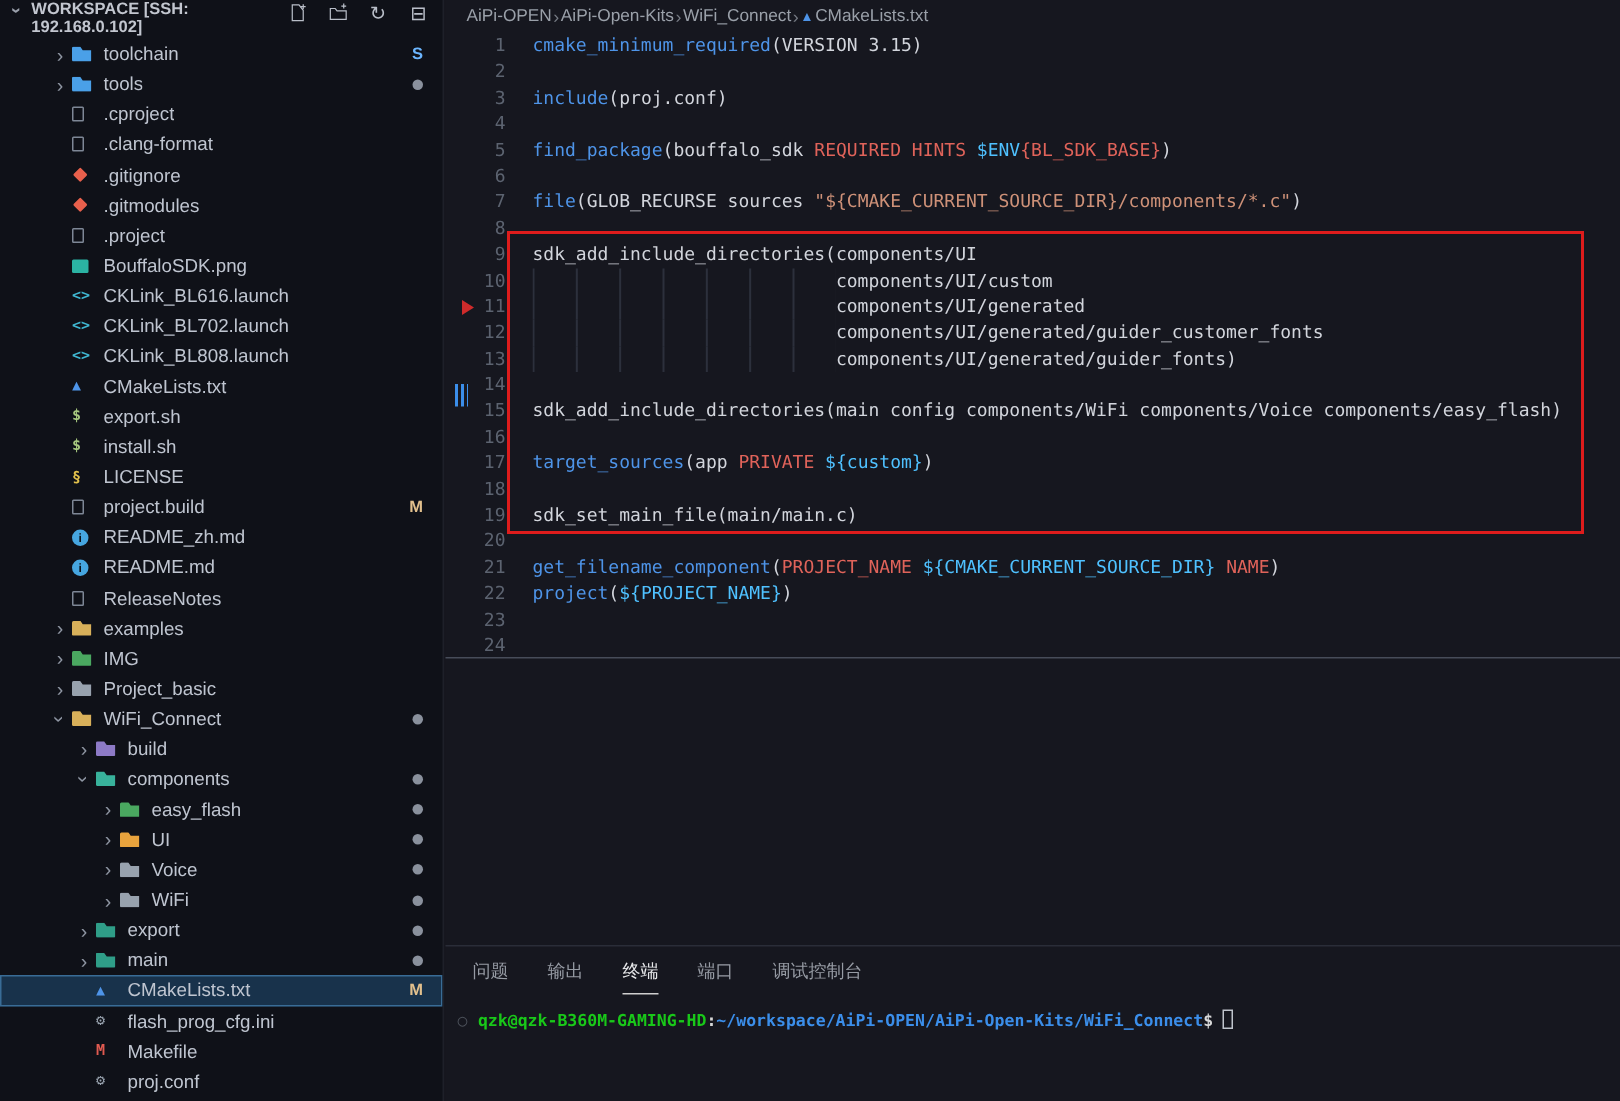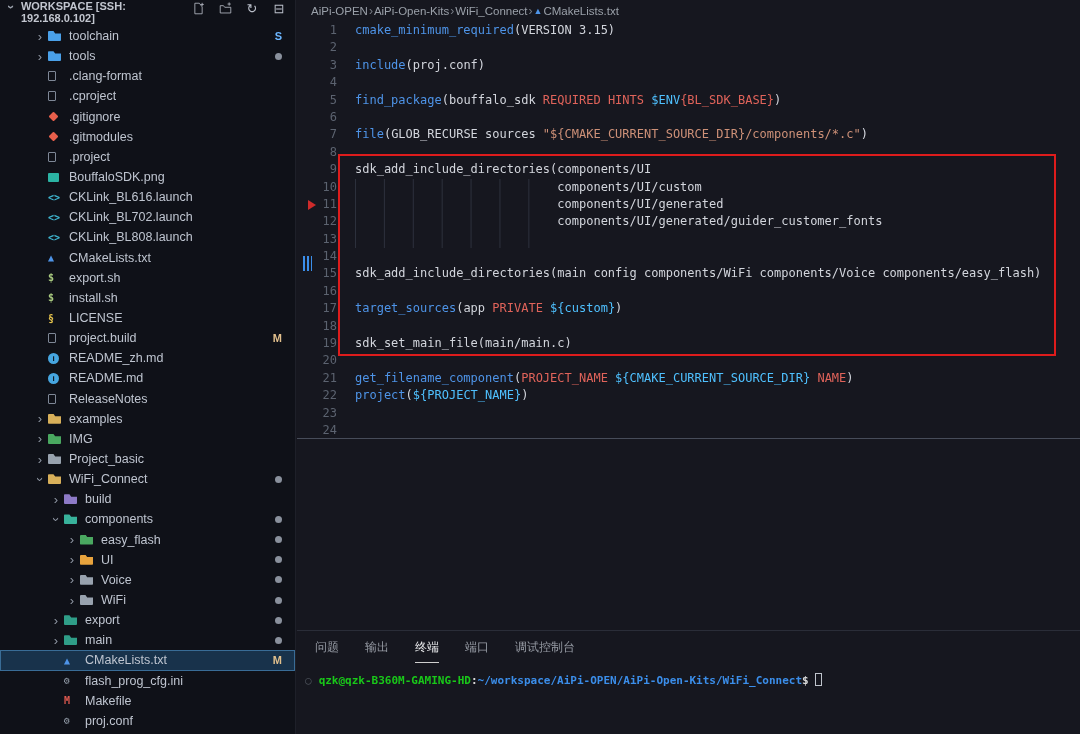--- a/index.html
+++ b/index.html
@@ -125,28 +125,28 @@
             <i class="shape-folder" style="background: rgb(74, 160, 232);"></i>
           </span>
           <span class="tree-label">tools</span>
           <span class="badge b-dot"></span>
         </div>
         <div class="tree-row" style="padding-left: 32px;">
           <span class="chev empty"></span>
           <span class="tree-icon">
             <i class="shape-doc" style="border-color: rgb(126, 135, 150);"></i>
           </span>
+          <span class="tree-label">.cproject</span>
+        </div>
+        <div class="tree-row" style="padding-left: 32px;">
+          <span class="chev empty"></span>
+          <span class="tree-icon">
+            <i class="shape-doc" style="border-color: rgb(126, 135, 150);"></i>
+          </span>
           <span class="tree-label">.clang-format</span>
-        </div>
-        <div class="tree-row" style="padding-left: 32px;">
-          <span class="chev empty"></span>
-          <span class="tree-icon">
-            <i class="shape-doc" style="border-color: rgb(126, 135, 150);"></i>
-          </span>
-          <span class="tree-label">.cproject</span>
         </div>
         <div class="tree-row" style="padding-left: 32px;">
           <span class="chev empty"></span>
           <span class="tree-icon">
             <i class="shape-diamond" style="background: rgb(232, 96, 76);"></i>
           </span>
           <span class="tree-label">.gitignore</span>
         </div>
         <div class="tree-row" style="padding-left: 32px;">
           <span class="chev empty"></span>
@@ -366,21 +366,21 @@
         <div class="code-line"><span class="ln">3</span><span class="code"><span class="tk-fn">include</span><span class="tk-pl">(proj.conf)</span></span></div>
         <div class="code-line"><span class="ln">4</span><span class="code"></span></div>
         <div class="code-line"><span class="ln">5</span><span class="code"><span class="tk-fn">find_package</span><span class="tk-pl">(bouffalo_sdk </span><span class="tk-kw">REQUIRED HINTS </span><span class="tk-var">$ENV</span><span class="tk-kw">{BL_SDK_BASE}</span><span class="tk-pl">)</span></span></div>
         <div class="code-line"><span class="ln">6</span><span class="code"></span></div>
         <div class="code-line"><span class="ln">7</span><span class="code"><span class="tk-fn">file</span><span class="tk-pl">(GLOB_RECURSE sources </span><span class="tk-str">"${CMAKE_CURRENT_SOURCE_DIR}/components/*.c"</span><span class="tk-pl">)</span></span></div>
         <div class="code-line"><span class="ln">8</span><span class="code"></span></div>
         <div class="code-line"><span class="ln">9</span><span class="code"><span class="tk-pl">sdk_add_include_directories(components/UI</span></span></div>
         <div class="code-line"><span class="ln">10</span><span class="code"><span class="indent" style="width: 28ch;"></span><span class="tk-pl">components/UI/custom</span></span></div>
         <div class="code-line"><span class="ln">11</span><span class="code"><span class="indent" style="width: 28ch;"></span><span class="tk-pl">components/UI/generated</span></span></div>
         <div class="code-line"><span class="ln">12</span><span class="code"><span class="indent" style="width: 28ch;"></span><span class="tk-pl">components/UI/generated/guider_customer_fonts</span></span></div>
-        <div class="code-line"><span class="ln">13</span><span class="code"><span class="indent" style="width: 28ch;"></span></span></div>
+        <div class="code-line"><span class="ln">13</span><span class="code"><span class="indent" style="width: 28ch;"></span><span class="tk-pl">components/UI/generated/guider_fonts)</span></span></div>
         <div class="code-line"><span class="ln">14</span><span class="code"></span></div>
         <div class="code-line"><span class="ln">15</span><span class="code"><span class="tk-pl">sdk_add_include_directories(main config components/WiFi components/Voice components/easy_flash)</span></span></div>
         <div class="code-line"><span class="ln">16</span><span class="code"></span></div>
         <div class="code-line"><span class="ln">17</span><span class="code"><span class="tk-fn">target_sources</span><span class="tk-pl">(app </span><span class="tk-kw">PRIVATE </span><span class="tk-var">${custom}</span><span class="tk-pl">)</span></span></div>
         <div class="code-line"><span class="ln">18</span><span class="code"></span></div>
         <div class="code-line"><span class="ln">19</span><span class="code"><span class="tk-pl">sdk_set_main_file(main/main.c)</span></span></div>
         <div class="code-line"><span class="ln">20</span><span class="code"></span></div>
         <div class="code-line"><span class="ln">21</span><span class="code"><span class="tk-fn">get_filename_component</span><span class="tk-pl">(</span><span class="tk-kw">PROJECT_NAME </span><span class="tk-var">${CMAKE_CURRENT_SOURCE_DIR}</span><span class="tk-pl"> </span><span class="tk-kw">NAME</span><span class="tk-pl">)</span></span></div>
         <div class="code-line"><span class="ln">22</span><span class="code"><span class="tk-fn">project</span><span class="tk-pl">(</span><span class="tk-var">${PROJECT_NAME}</span><span class="tk-pl">)</span></span></div>
         <div class="code-line"><span class="ln">23</span><span class="code"></span></div>

